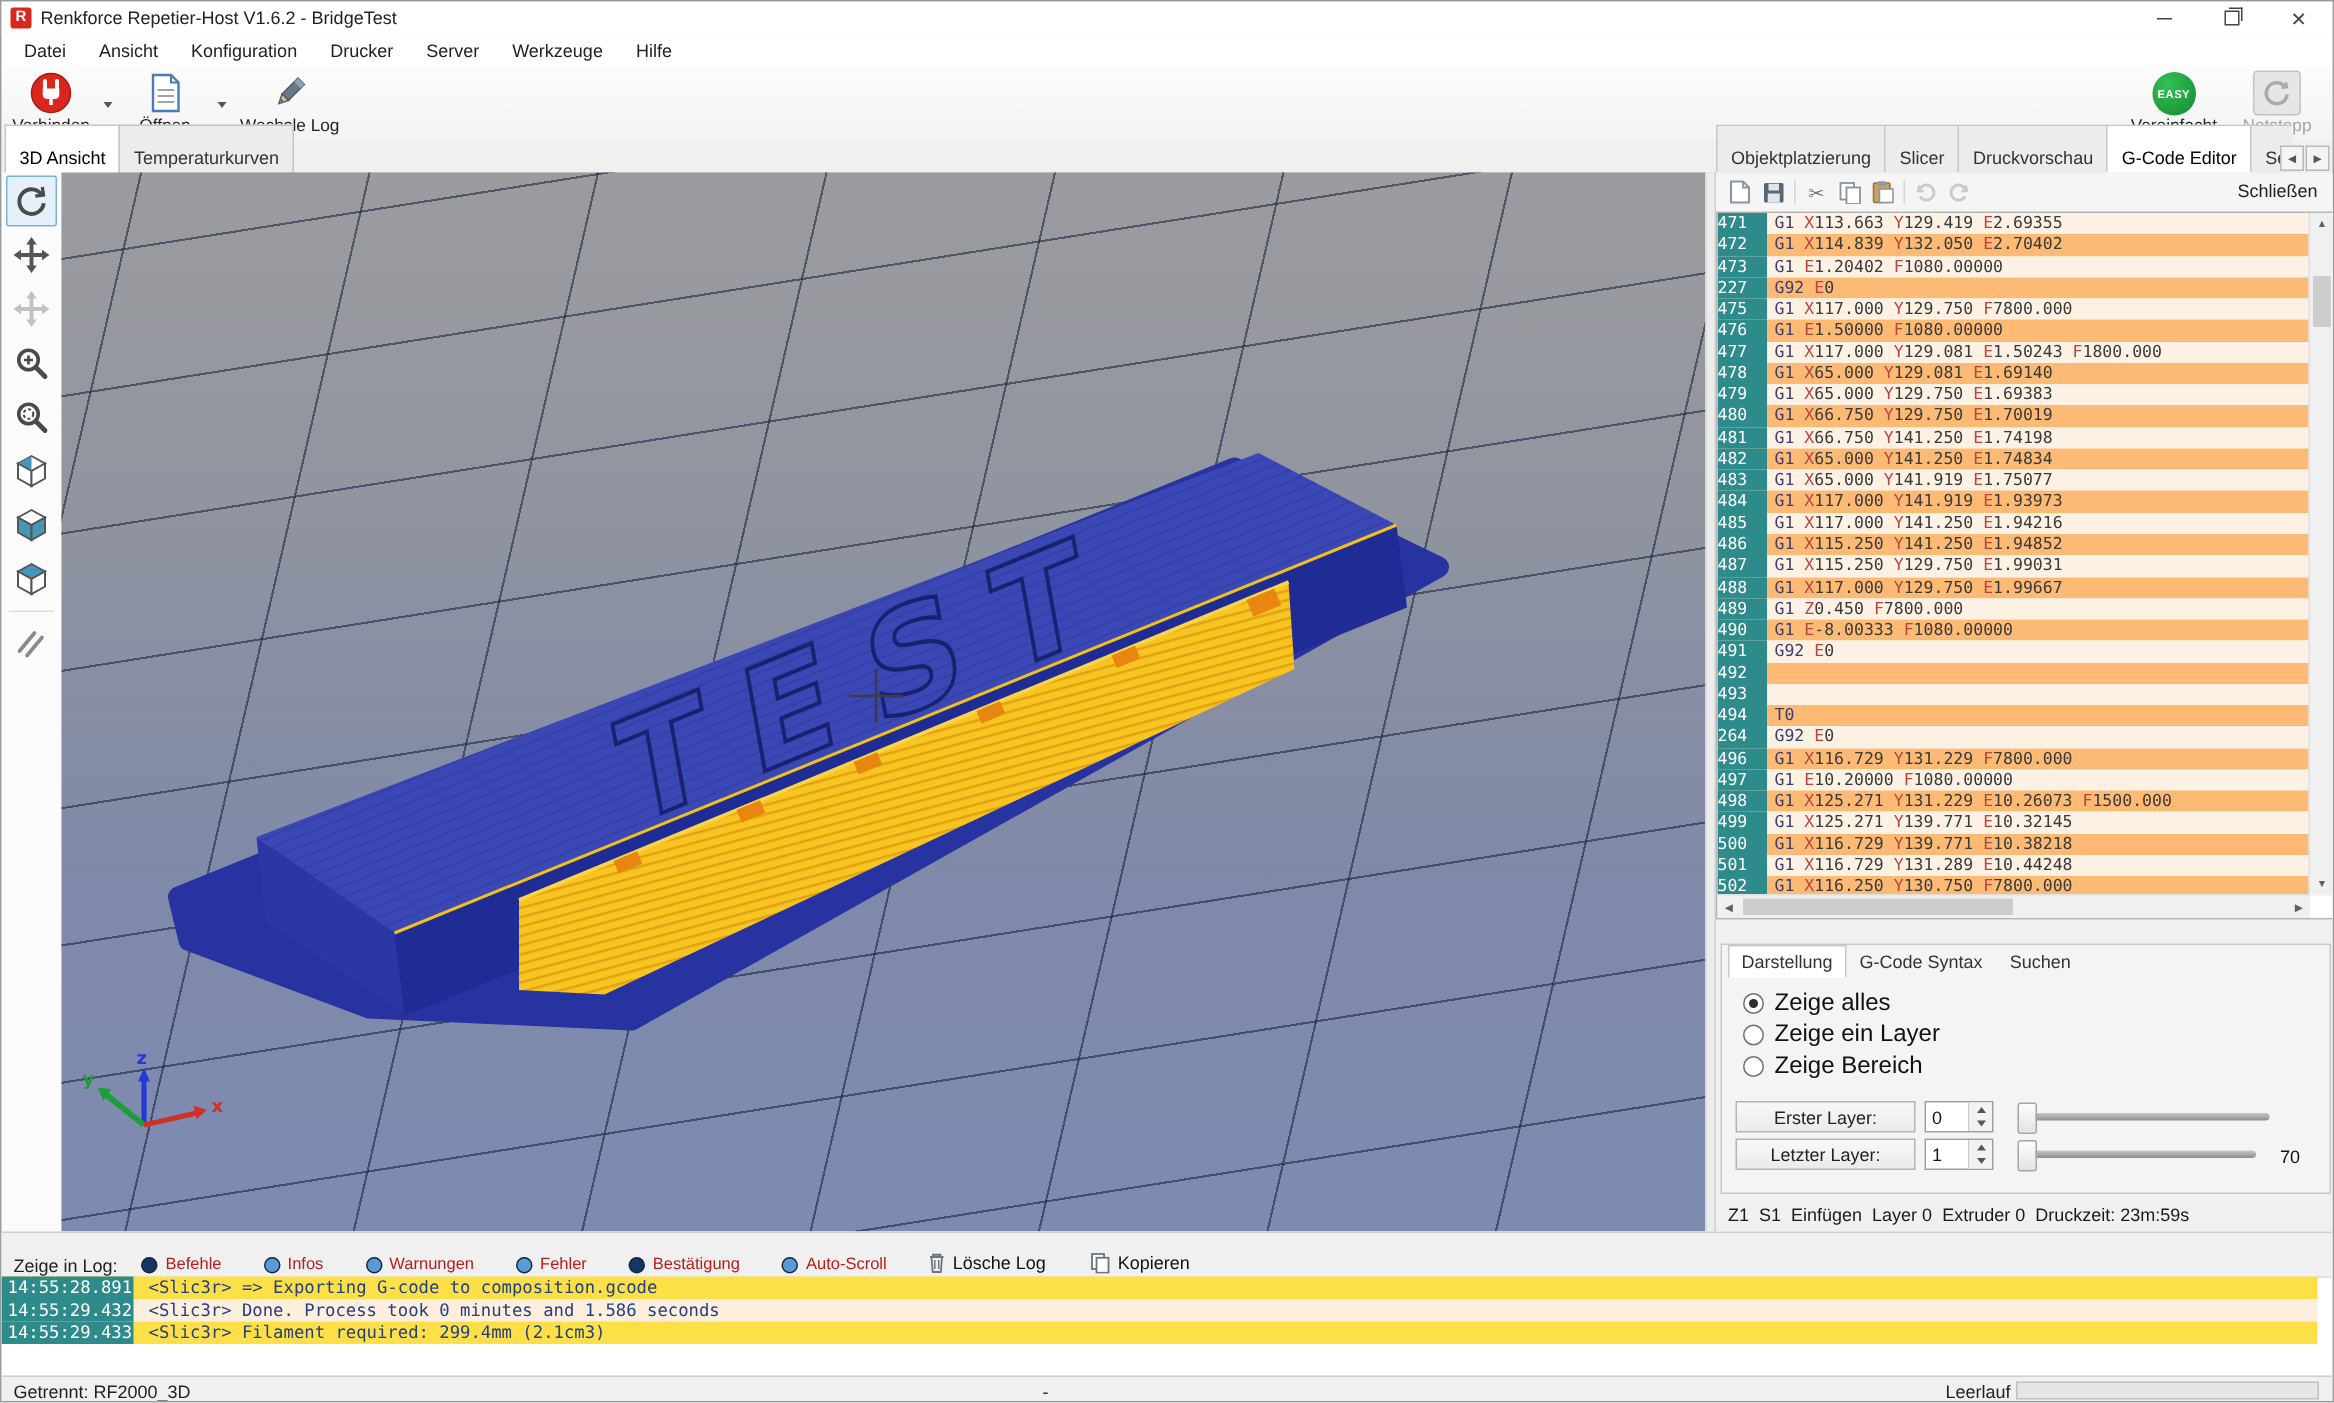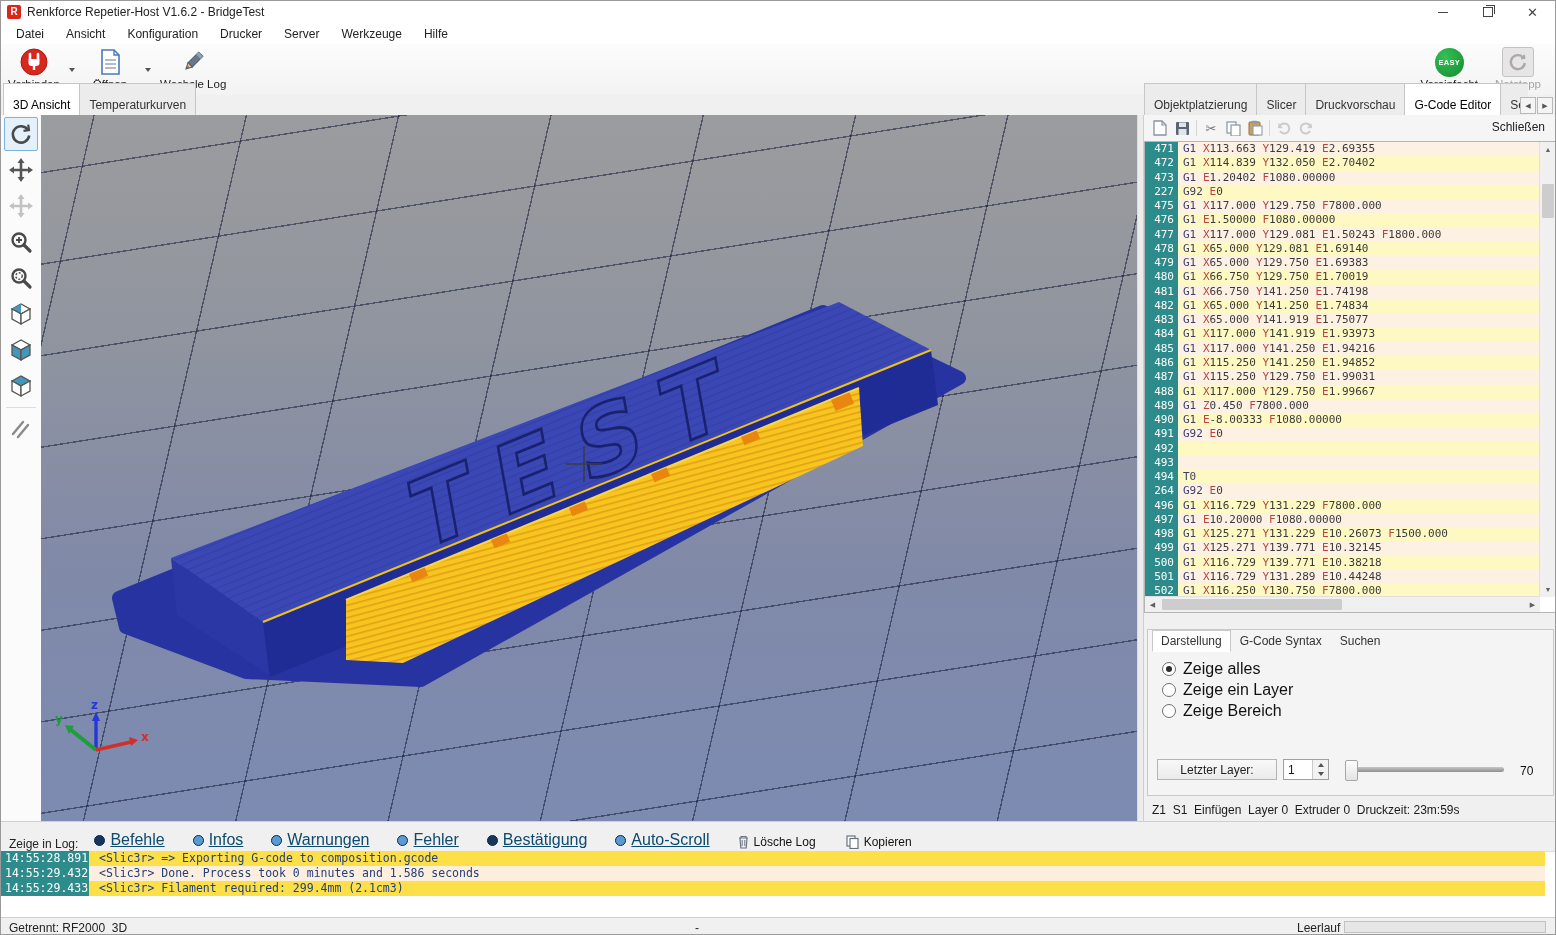--- a/index.html
+++ b/index.html
@@ -51,23 +51,23 @@
   #splitter{position:absolute;left:1136px;top:0;width:7px;height:100%;background:#ececec;border-left:1px solid #dcdcdc;border-right:1px solid #cfcfcf;box-sizing:border-box;}
   
   #rpanel{position:absolute;left:1143px;top:0;width:413px;height:706px;background:#f0f0f0;}
   #editor-toolbar{position:absolute;left:0;top:0;right:0;height:26px;background:#f5f5f5;display:flex;align-items:center;padding-left:5px;}
   .etool{width:22px;height:20px;display:flex;align-items:center;justify-content:center;color:#666;}
   .etool.grayed{opacity:.45;}
   .esep{width:1px;height:16px;background:#d5d5d5;margin:0 3px;}
   #editor-close{position:absolute;right:8px;top:4px;font-size:12px;color:#222;padding:1px 4px;}
   #editor{position:absolute;left:0;top:26px;right:0;height:472px;background:#fff;border:1px solid #b5b5b5;box-sizing:border-box;}
   #gcode{position:absolute;left:0;top:0;right:16px;bottom:15px;overflow:hidden;font-family:"DejaVu Sans Mono",monospace;font-size:11px;}
-  .gc-row{display:flex;height:14.28px;line-height:14.3px;background:#fef9c3;}
+  .gc-row{display:flex;height:14.28px;line-height:14.3px;background:#fdba74;}
   .gc-row.alt{background:#fdf1e4;}
-  .gc-num{width:33px;flex:0 0 33px;background:#2e8b8b;color:#fff;text-align:right;padding-right:4px;box-sizing:border-box;}
+  .gc-num{width:33px;flex:0 0 33px;background:#2e8b8b;color:#fff;padding-right:4px;box-sizing:border-box;}
   .gc-code{padding-left:5px;white-space:pre;}
   .tok-cmd{color:#3d3d70;}
   .tok-letter{color:#b8443f;}
   .tok-val{color:#3a3a3a;}
   .vscroll{position:absolute;right:0;top:0;bottom:15px;width:16px;background:#f0f0f0;border-left:1px solid #e0e0e0;}
   .hscroll{position:absolute;left:0;bottom:0;right:16px;height:15px;background:#f0f0f0;border-top:1px solid #e0e0e0;}
   .sb-arrow{position:absolute;color:#606060;font-size:7px;width:16px;height:15px;display:flex;align-items:center;justify-content:center;}
   .sb-thumb{position:absolute;background:#cdcdcd;border-radius:1px;}
   
   #groupbox{position:absolute;left:3px;right:3px;top:514px;height:167px;border:1px solid #c9c9c9;background:#f4f4f4;box-sizing:border-box;}
@@ -90,21 +90,21 @@
   .slider{position:absolute;left:197px;top:8px;height:5px;background:linear-gradient(#c6c6c6,#8f8f8f);border-radius:3px;}
   .slider .handle{position:absolute;left:0;top:-7px;width:11px;height:19px;background:linear-gradient(#fdfdfd,#e3e3e3);border:1px solid #a6a6a6;border-radius:2px;}
   #max-layer{position:absolute;left:372px;top:134px;font-size:12px;color:#111;}
   #editor-status{position:absolute;left:8px;top:688px;font-size:12px;color:#1a1a1a;white-space:pre;}
   
   #logsec{position:absolute;left:0;top:820px;right:0;height:96px;background:#fff;border-top:1px solid #cfcfcf;}
   #filterbar{position:absolute;left:0;top:0;right:0;height:29px;background:#f0f0f0;border-bottom:1px solid #ddd;display:flex;align-items:flex-end;padding-left:8px;}
   #filter-label{font-size:12px;color:#222;margin-right:12px;}
   .filter-btn{display:flex;align-items:center;margin-right:20px;padding:2px 4px;}
   .filter-btn .dot{width:11px;height:11px;border-radius:50%;border:1px solid #0e2746;margin-right:5px;box-sizing:border-box;}
-  .filter-btn span:last-child{font-size:16px;color:#0c4a6e;text-decoration:underline;}
+  .filter-btn span:last-child{font-size:11px;color:#b91c1c;}
   .icon-btn{display:flex;align-items:center;margin-right:22px;padding:2px 4px;font-size:12px;color:#111;}
   .icon-btn svg{margin-right:5px;}
   #logrows{position:absolute;left:0;top:29px;right:10px;}
   .log-row{display:flex;height:15px;line-height:15px;font-family:"DejaVu Sans Mono",monospace;font-size:11.5px;background:#fde047;}
   .log-row.alt{background:#fdeede;}
   .log-time{width:88px;flex:0 0 88px;background:#2e8b8b;color:#fff;padding-left:4px;box-sizing:border-box;}
   .log-msg{padding-left:10px;color:#24407e;white-space:pre;}
   
   #statusbar{position:absolute;left:0;top:916px;right:0;height:19px;background:#f0f0f0;border-top:1px solid #d0d0d0;}
   #status-conn{position:absolute;left:8px;top:3px;font-size:12px;color:#222;}
@@ -561,20 +561,37 @@
             </div>
             <div class="radio-row">
               <span class="radio"></span>
               <span class="radio-label">Zeige ein Layer</span>
             </div>
             <div class="radio-row">
               <span class="radio"></span>
               <span class="radio-label">Zeige Bereich</span>
             </div>
           </div>
+        <div class="layer-row" style="top:104px;">
+          <div class="layer-btn">Erster Layer:</div>
+          <div class="spin">
+            <div class="val">0</div>
+            <div class="btns">
+                <div>
+                  <span class="tri-up"></span>
+                </div>
+                <div>
+                  <span class="tri-dn"></span>
+                </div>
+              </div>
+          </div>
+          <div class="slider" style="width:168px;">
+              <div class="handle"></div>
+            </div>
+        </div>
         <div class="layer-row" style="top:129px;">
           <div class="layer-btn">Letzter Layer:</div>
           <div class="spin">
             <div class="val">1</div>
             <div class="btns">
                 <div>
                   <span class="tri-up"></span>
                 </div>
                 <div>
                   <span class="tri-dn"></span>

